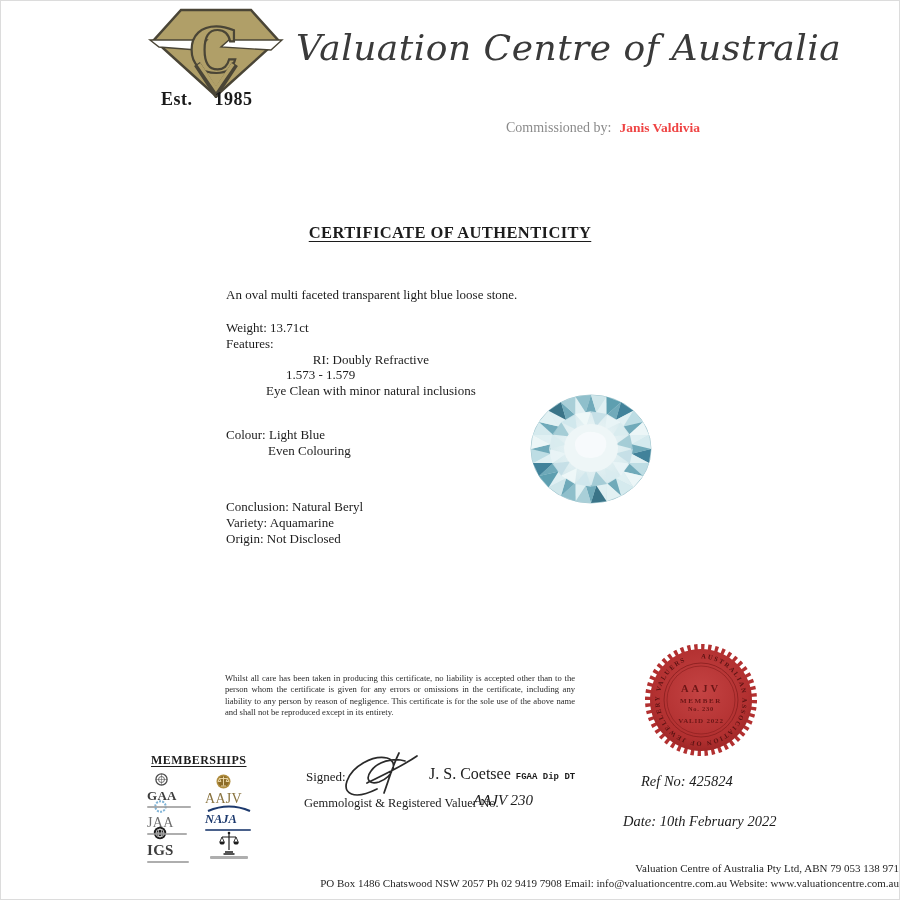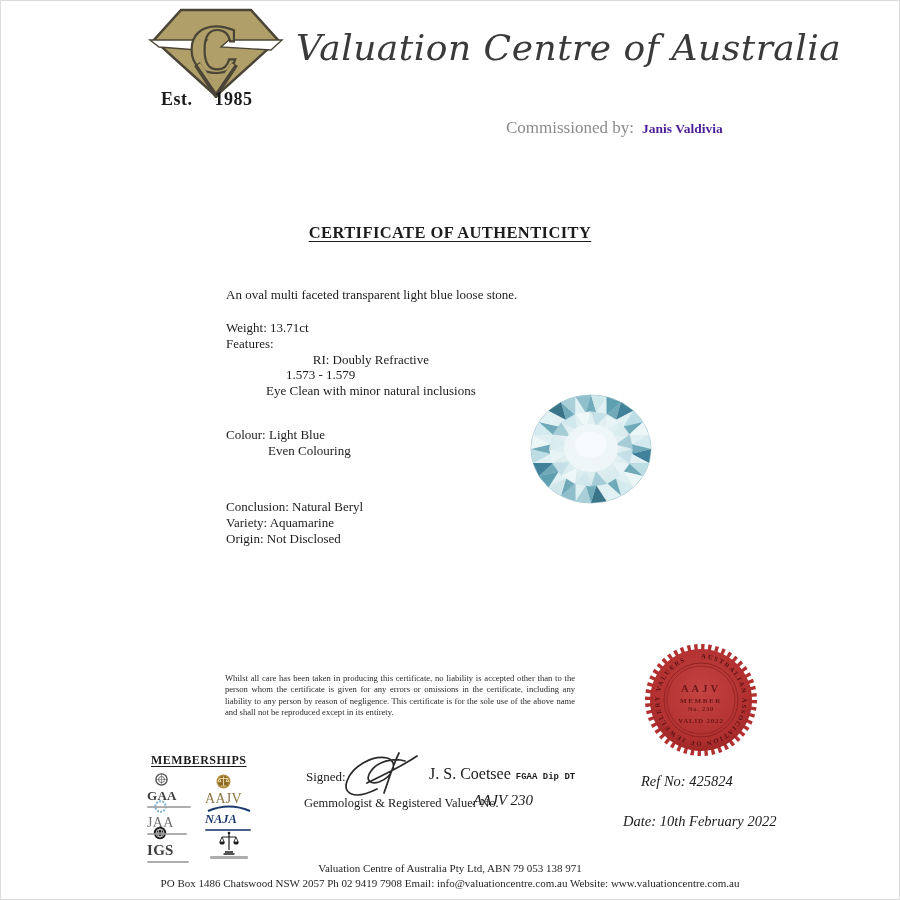--- a/index.html
+++ b/index.html
@@ -13,22 +13,22 @@
 
   
   .logo-est { position:absolute; left:160px; top:88px; font-size:18px; font-weight:bold; color:#1a1a1a; letter-spacing:.5px; }
   .logo-est .yr { margin-left:22px; }
   .script-title {
     position:absolute; left:295px; top:26px; width:440px; text-align:center;
     font-family:"DejaVu Serif", serif; font-style:italic; font-size:36px; color:#3a3a3a;
     letter-spacing:.5px; white-space:nowrap;
   }
   .commissioned { position:absolute; left:505px; top:117px; width:185px; white-space:nowrap; }
-  .commissioned .lbl { font-size:17px; color:#8b8b8b; }
-  .commissioned .nm  { font-size:13.5px; font-weight:bold; color:#4c1d95; margin-left:4px; }
+  .commissioned .lbl { font-size:14px; color:#8b8b8b; }
+  .commissioned .nm  { font-size:13.5px; font-weight:bold; color:#ef4444; margin-left:4px; }
 
   
   .cert-title {
     position:absolute; left:0; top:222px; width:100%; text-align:center;
     font-size:16.5px; font-weight:bold; letter-spacing:.4px;
     text-decoration:underline; text-underline-offset:3px;
   }
 
   
   .bodyline { font-size:13px; line-height:15.8px; white-space:pre; }
@@ -75,21 +75,21 @@
   .sig-name { position:absolute; left:428px; top:764px; font-size:16px; white-space:nowrap; }
   .sig-creds { font-size:9px; font-weight:bold; margin-left:5px;font-family:Liberation Mono, monospace; }
   .valuer-line { position:absolute; left:303px; top:795px; font-size:12.5px; white-space:nowrap; }
   .valuer-no { position:absolute; left:472px; top:791px; font-size:15px; font-style:italic; white-space:nowrap; }
 
   
   .ref-no { position:absolute; left:640px; top:772px; font-size:14.5px; font-style:italic; white-space:nowrap; }
   .date   { position:absolute; left:622px; top:812px; font-size:14.5px; font-style:italic; white-space:nowrap; }
 
   
-  .footer { position:absolute; left:0; bottom:8px; width:100%; text-align:center; font-size:11px; line-height:15px; color:#1f1f1f; }
+  .footer { position:absolute; left:0; bottom:8px; width:100%; text-align:right; font-size:11px; line-height:15px; color:#1f1f1f; }
 </style>
 </head>
 <body>
 
 <div class="page">
 
   <svg class="abs" style="left:146px; top:5px;" width="138" height="92" viewBox="0 0 138 92">
     <polygon points="34,4 104,4 131,34 69,90 7,34" fill="#b09f68" stroke="#4a4536" stroke-width="2.5"></polygon>
     <polygon points="3,34 60,34 50,44 12,41" fill="#ffffff" stroke="#4a4536" stroke-width="1.4"></polygon>
     <polygon points="82,34 135,34 124,44 74,41" fill="#ffffff" stroke="#4a4536" stroke-width="1.4"></polygon>

